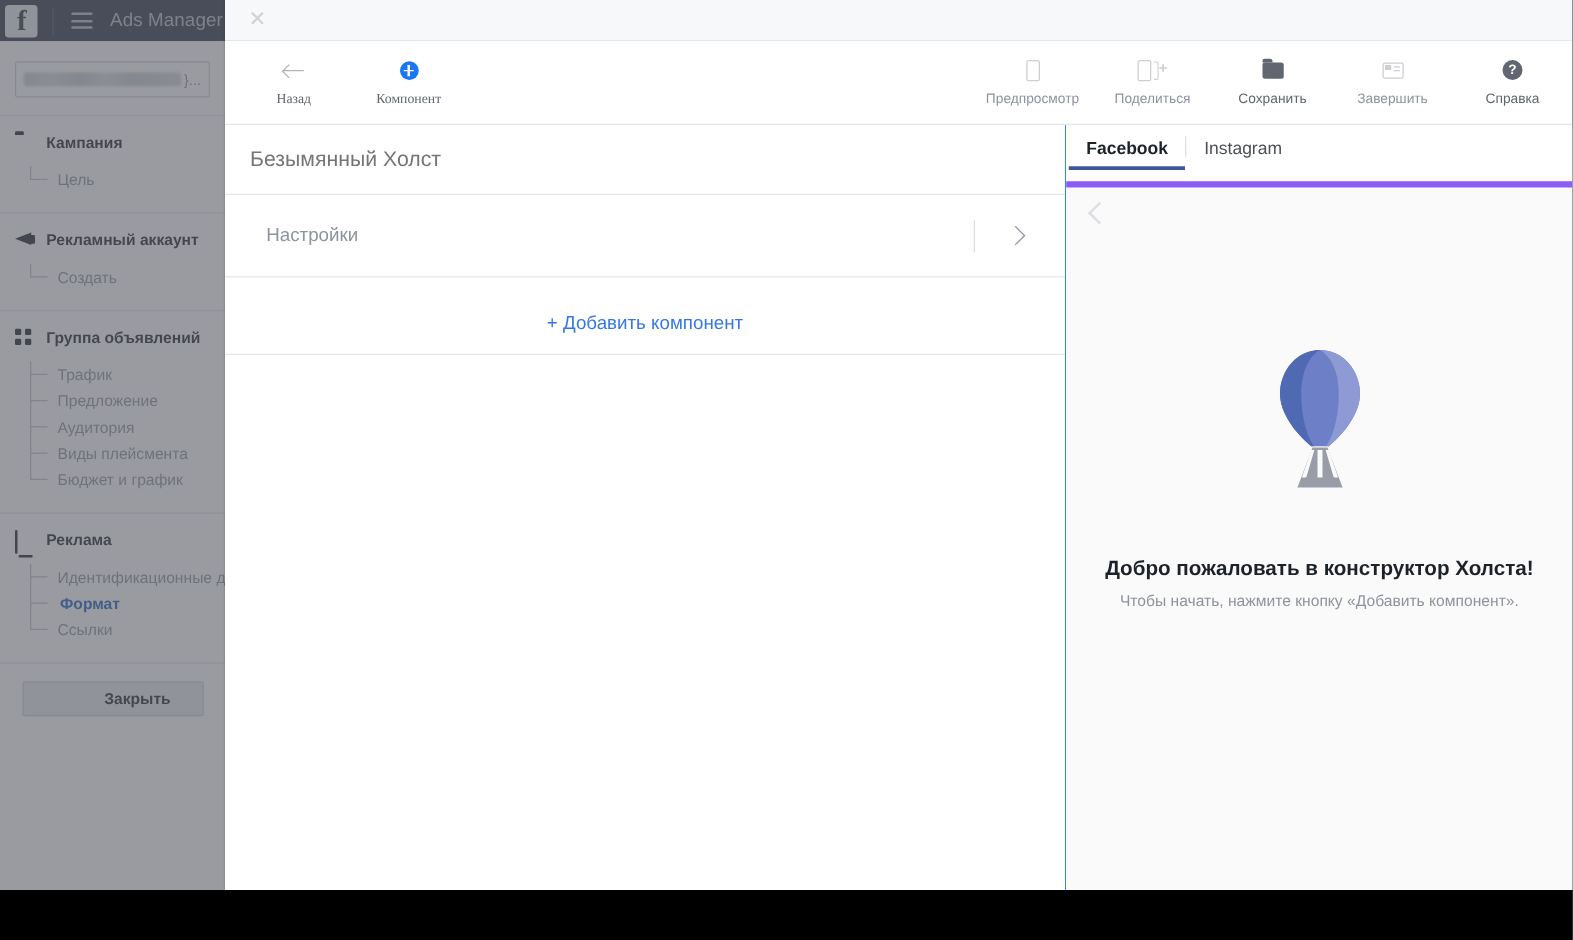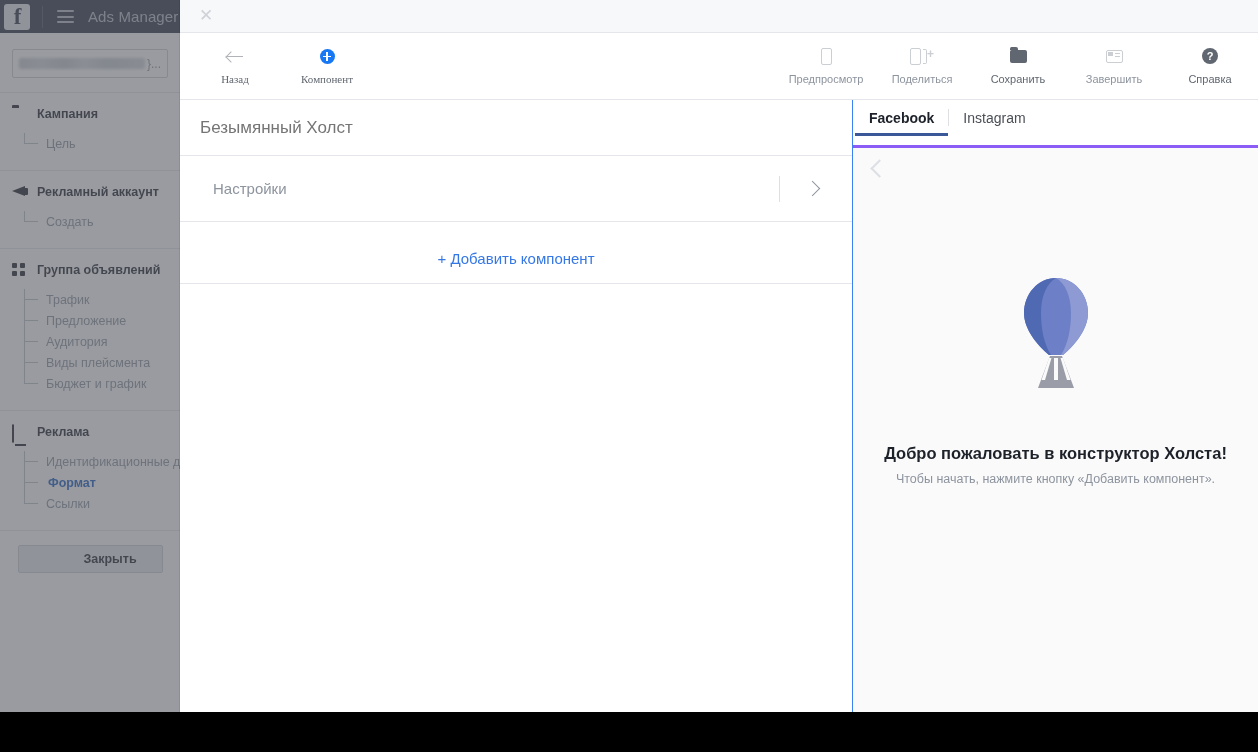--- a/index.html
+++ b/index.html
@@ -174,21 +174,21 @@
   .preview-pane { flex: 1; background: #fafafa; display: flex; flex-direction: column; min-width: 0; }
   .preview-tabs { height: 45px; background: #fff; display: flex; align-items: center; padding-left: 2px; flex: 0 0 45px; }
   .ptab {
     position: relative; font-size: 14px; color: #4b4f56; padding: 0 14px 10px 14px; line-height: 1;
   }
   .ptab.active { color: #1d2129; font-weight: bold; }
   .ptab.active::after {
     content: ""; position: absolute; left: 0; bottom: -1px; width: 100%; height: 3px; background: #3b5998;
   }
   .ptab-divider { width: 1px; height: 17px; background: #dddfe2; margin: 0 0 10px 0; }
-  .preview-canvas { flex: 1; position: relative; background: #fafafa; border-top: 3px solid #8b5cf6; text-decoration: underline; }
+  .preview-canvas { flex: 1; position: relative; background: #fafafa; border-top: 5px solid #8b5cf6; text-decoration: underline; }
   .preview-back {
     position: absolute; left: 12px; top: 8px; width: 24px; height: 24px;
   }
   .preview-back::after{
     content:""; position:absolute; left:8px; top:6px; width:11px; height:11px;
     border-left: 2px solid #dcdfe3; border-bottom: 2px solid #dcdfe3; transform: rotate(45deg);
   }
   .empty-state {
     position: absolute; left: 0; right: 0; top: 128px; display: flex; flex-direction: column;
     align-items: center; text-align: center; padding: 0 20px;

